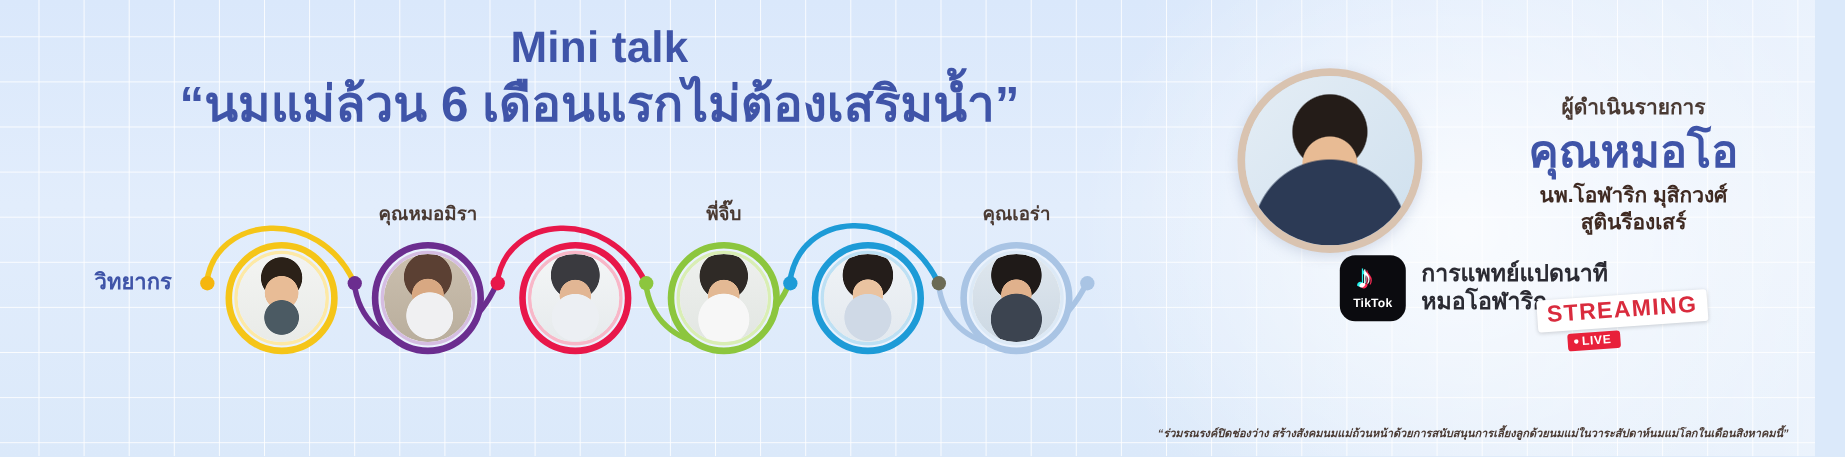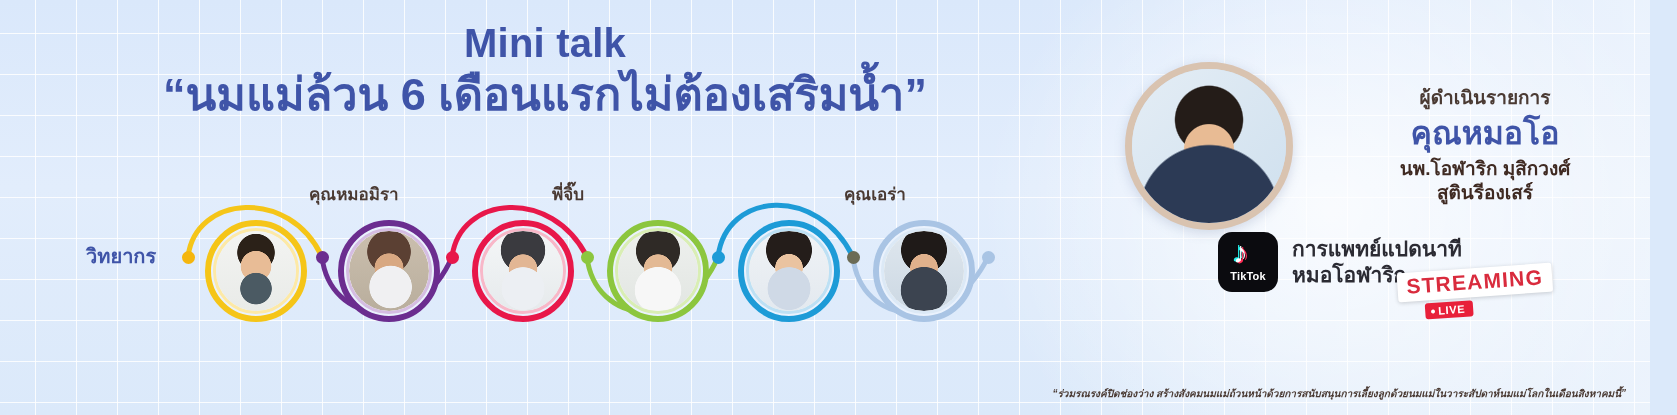--- a/index.html
+++ b/index.html
@@ -55,35 +55,35 @@
     box-sizing:border-box;display:flex;align-items:center;justify-content:center;
     background:#eaf2fd;
   }
   .ring .inner{
     border-radius:50%;overflow:hidden;background:#f2f4f2;
     display:block;position:relative;
   }
   .face{position:absolute;inset:0;border-radius:50%;}
   .name{
     position:absolute;white-space:nowrap;font-size:17px;font-weight:bold;color:#4a3a33;
-    text-align:left;
+    text-align:center;
   }
   .arc{position:absolute;pointer-events:none;}
   .dot{position:absolute;border-radius:50%;}
 
   
   #host{position:absolute;left:1125px;top:62px;}
   .host-photo{
     position:absolute;left:0;top:0;width:168px;height:168px;border-radius:50%;
     border:7px solid #d9c3b0;box-sizing:border-box;overflow:hidden;background:#cfe0f2;
     box-shadow:0 3px 12px rgba(90,110,150,.22);
   }
   .host-text{position:absolute;left:180px;top:20px;width:360px;text-align:center;}
   .host-role{font-size:19px;color:#4a3a33;font-weight:bold;}
-  .host-name{font-size:32px;color:#3f54a8;font-weight:bold;margin-top:4px;line-height:1.1;}
+  .host-name{font-size:41px;color:#3f54a8;font-weight:bold;margin-top:4px;line-height:1.1;}
   .host-full{font-size:19px;color:#3f2a22;font-weight:bold;margin-top:6px;line-height:1.25;}
   .host-spec{font-size:19px;color:#3f2a22;font-weight:bold;line-height:1.25;}
 
   
   #tiktok{position:absolute;left:1218px;top:232px;display:flex;align-items:center;gap:14px;}
   .tt-logo{
     width:60px;height:60px;border-radius:14px;background:#0b0b0f;position:relative;
     display:flex;align-items:center;justify-content:center;flex-direction:column;
   }
   .tt-note{position:relative;width:30px;height:30px;margin-top:-3px;}
@@ -192,21 +192,21 @@
     <div>
       <div class="ring" style="left:607px;top:45px;width:102px;height:102px;border:6px solid #8cc63e;">
         <div class="inner" style="width:80px;height:80px;border:3px solid #d9eeb4;">
           <div class="face" style="background:
                radial-gradient(circle at 50% 74%, #f7f7f7 0 32%, rgba(247,247,247,0) 33%),
                radial-gradient(circle at 50% 47%, #e3b994 0 24%, rgba(227,185,148,0) 25%),
                radial-gradient(circle at 50% 25%, #2f2a26 0 30%, rgba(47,42,38,0) 31%),
                linear-gradient(#eef0ee,#e2e6e2);"></div>
         </div>
       </div>
-      <div class="name" style="left:552px;top:5px;width:160px;font-family:Liberation Serif, serif;">พี่จิ๊บ</div>
+      <div class="name" style="left:578px;top:5px;width:160px;font-family:Liberation Serif, serif;">พี่จิ๊บ</div>
     </div>
 
     <div>
       <div class="ring" style="left:738px;top:45px;width:102px;height:102px;border:6px solid #1d9bd7;">
         <div class="inner" style="width:80px;height:80px;border:3px solid #bde0f4;">
           <div class="face" style="background:
                radial-gradient(circle at 50% 72%, #cfd9e6 0 30%, rgba(207,217,230,0) 31%),
                radial-gradient(circle at 50% 46%, #eac3a0 0 23%, rgba(234,195,160,0) 24%),
                radial-gradient(circle at 50% 24%, #241d1a 0 31%, rgba(36,29,26,0) 32%),
                linear-gradient(#f0f3f6,#e3e9ef);"></div>

